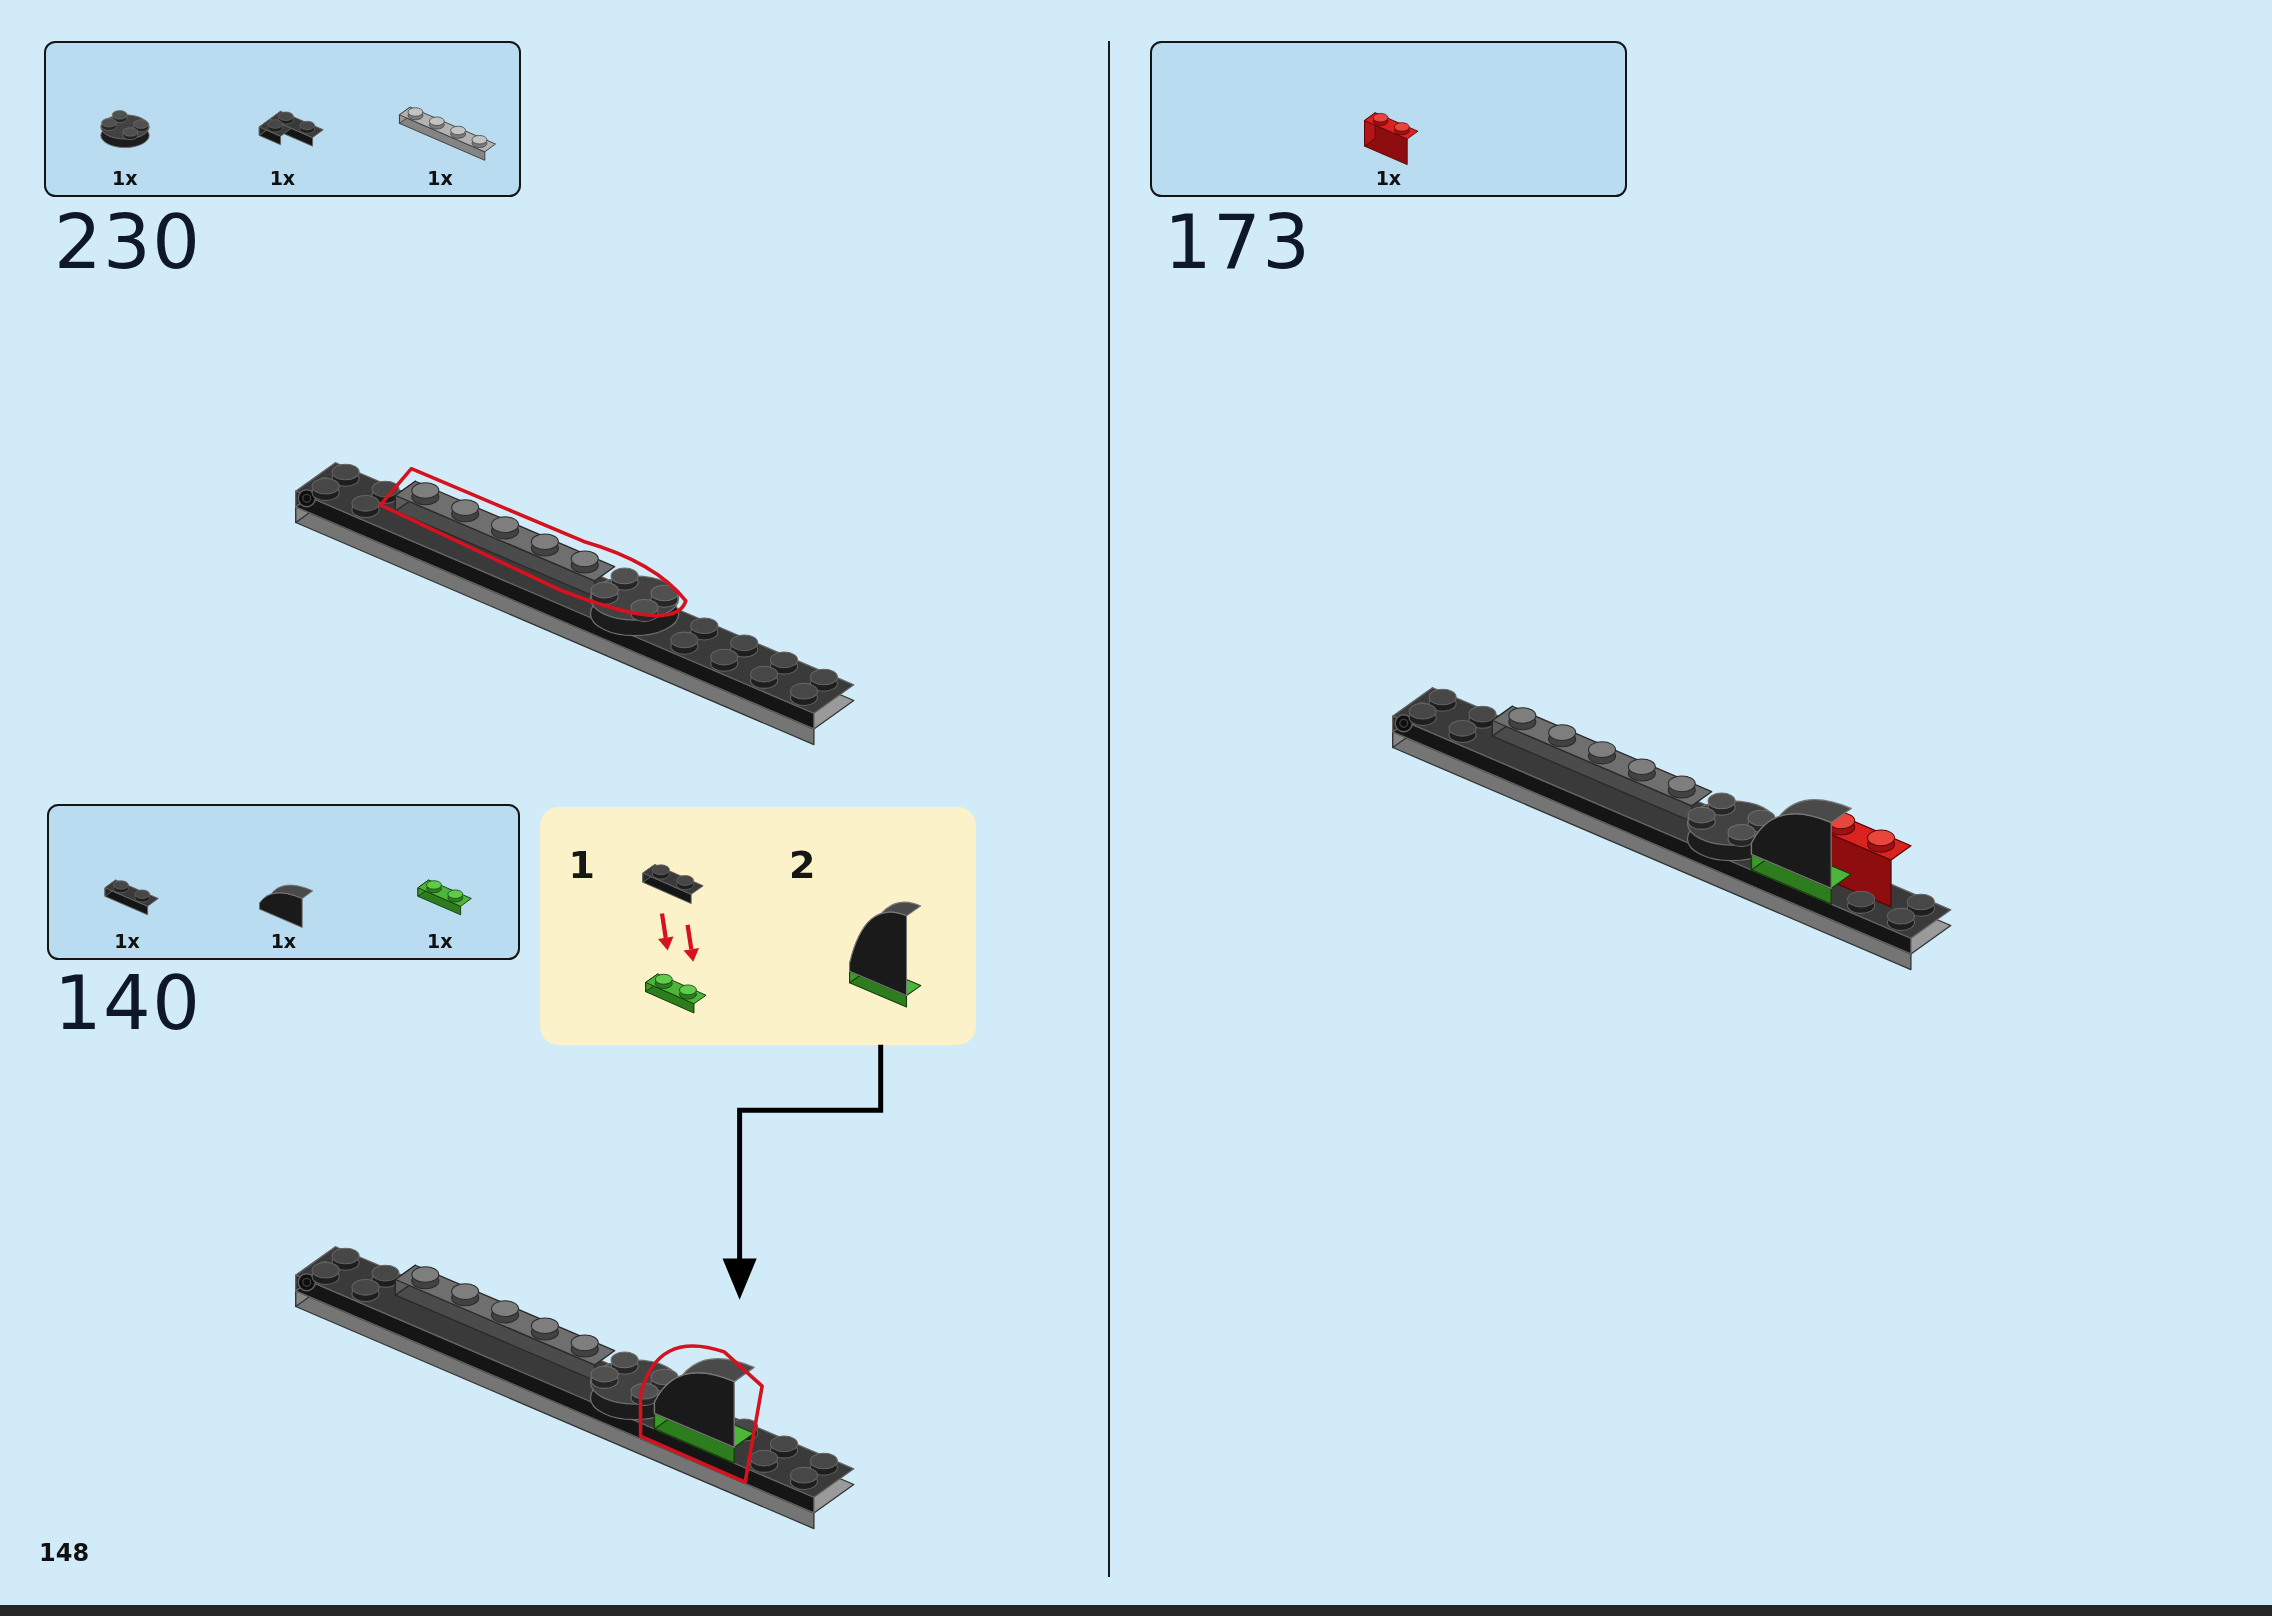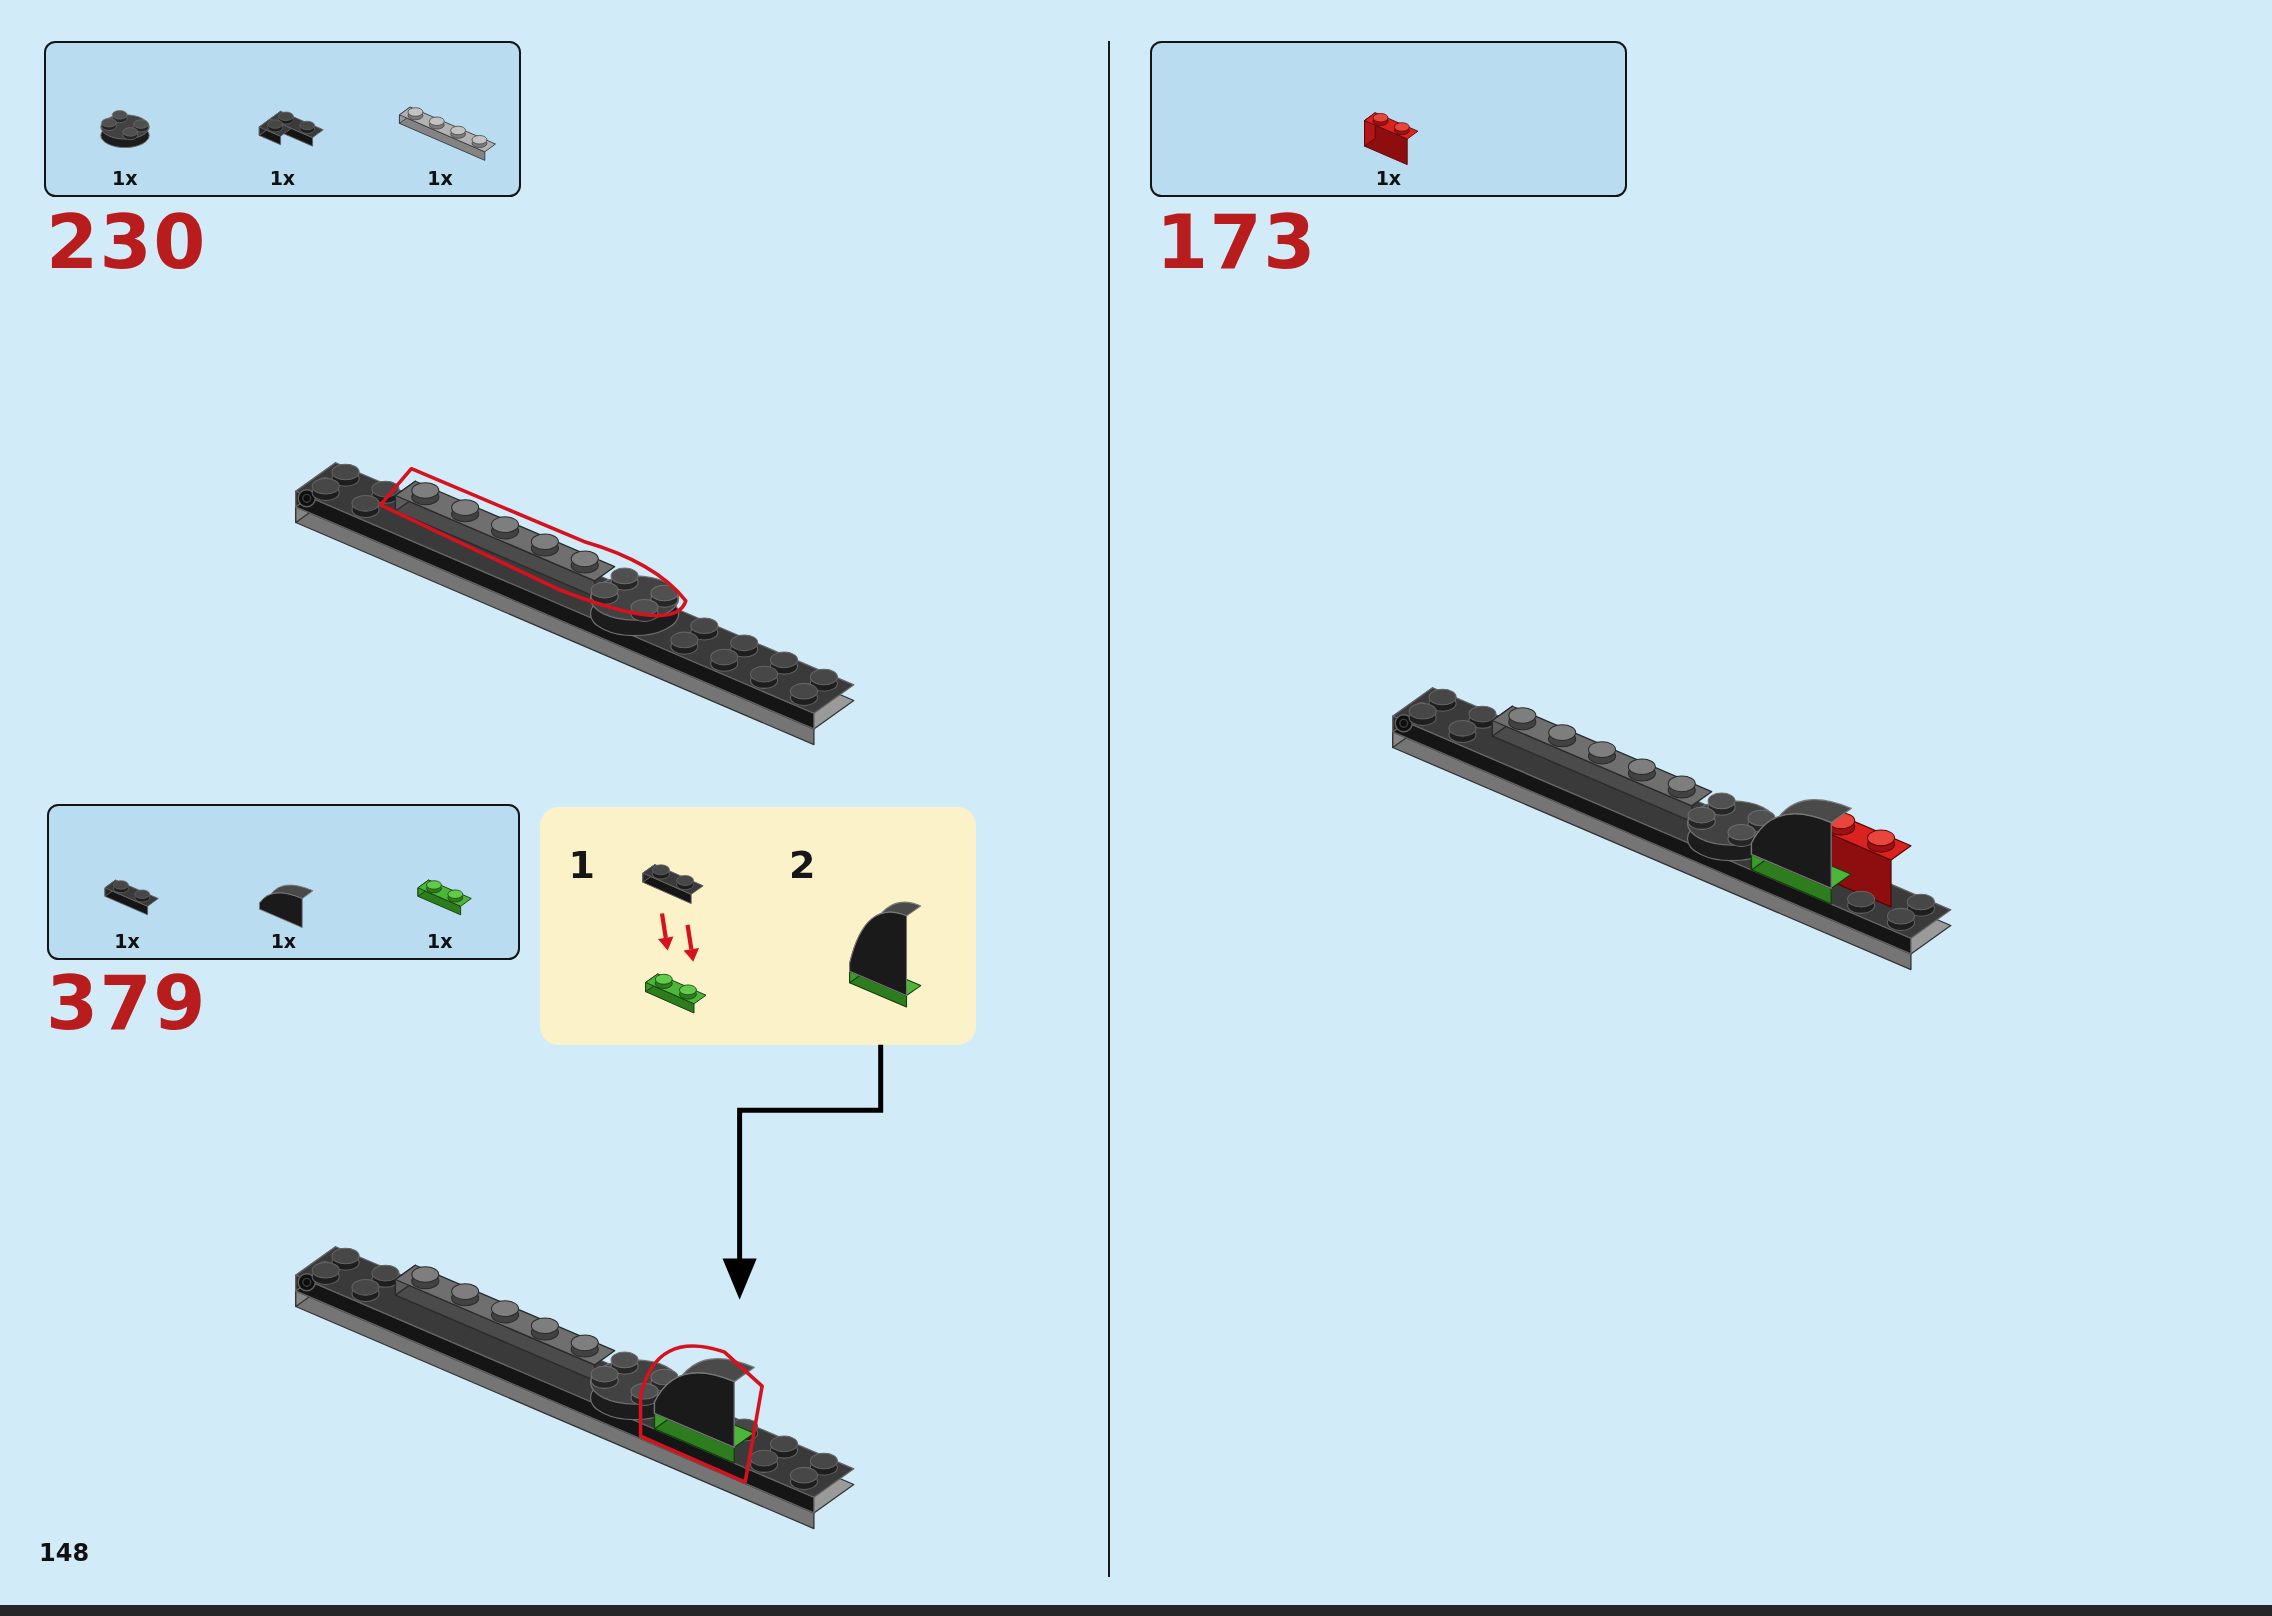--- a/index.html
+++ b/index.html
@@ -17,24 +17,25 @@
     padding:7.1px 11.4px 4.3px 11.4px;
     gap:23px;
   }
   .parts-box.single{justify-content:center;}
   .part{display:flex;flex-direction:column;align-items:center;}
   .part-count{font-size:19px;font-weight:700;color:#111;margin-top:0px;line-height:1;padding-bottom:2.9px;}
 
   .step-number{
     position:absolute;
     font-size:75px;
-    font-weight:700;
-    color:#b91c1c;
+    font-weight:400;
+    color:#0f172a;
     line-height:1;
     letter-spacing:1.4px;
+    margin-left:8px;
   }
 
   .callout{
     position:absolute;
     background:#fcf2ca;
     border-radius:18.5px;
   }
   .callout-num{
     position:absolute;
     font-size:38px;
@@ -196,21 +197,21 @@
           <polygon points="74.0,42.0 134.0,68.0 119.0,79.0 59.0,53.0" fill="#4db63a" stroke="#123e0a" stroke-width="1.3" stroke-linejoin="round"></polygon>
           <ellipse cx="81.5" cy="54.0" rx="10.5" ry="6" fill="#2d7d1e" stroke="#123e0a" stroke-width="1.04"></ellipse>
           <ellipse cx="81.5" cy="49.0" rx="10.5" ry="6" fill="#60ca4b" stroke="#123e0a" stroke-width="1.04"></ellipse>
           <ellipse cx="111.5" cy="67.0" rx="10.5" ry="6" fill="#2d7d1e" stroke="#123e0a" stroke-width="1.04"></ellipse>
           <ellipse cx="111.5" cy="62.0" rx="10.5" ry="6" fill="#60ca4b" stroke="#123e0a" stroke-width="1.04"></ellipse>
         </svg>
       <span class="part-count">1x</span>
     </div>
   </div>
 
-  <div class="step-number" style="left:46px;top:966px;">379</div>
+  <div class="step-number" style="left:46px;top:966px;">140</div>
 
   <div class="callout" style="left: 540px; top: 807px; width: 436px; height: 238px; background: rgb(252, 242, 202);">
     <span class="callout-num" style="left:28.5px;top:39px;">1</span>
     <svg id="co1" style="left:68px;top:25px;" width="135" height="200" viewBox="0 0 190 280">
         <polygon points="49.0,57.0 117.0,87.0 117.0,100.0 49.0,70.0" fill="#151515" stroke="#646464" stroke-width="1.4" stroke-linejoin="round"></polygon>
         <polygon points="66.0,45.0 49.0,57.0 49.0,70.0 66.0,58.0" fill="#262626" stroke="#646464" stroke-width="1.4" stroke-linejoin="round"></polygon>
         <polygon points="66.0,45.0 134.0,75.0 117.0,87.0 49.0,57.0" fill="#3a3a3a" stroke="#646464" stroke-width="1.4" stroke-linejoin="round"></polygon>
         <ellipse cx="74.5" cy="58.5" rx="12" ry="7" fill="#1e1e1e" stroke="#646464" stroke-width="1.12"></ellipse>
         <ellipse cx="74.5" cy="52.5" rx="12" ry="7" fill="#474747" stroke="#646464" stroke-width="1.12"></ellipse>
         <ellipse cx="108.5" cy="73.5" rx="12" ry="7" fill="#1e1e1e" stroke="#646464" stroke-width="1.12"></ellipse>

